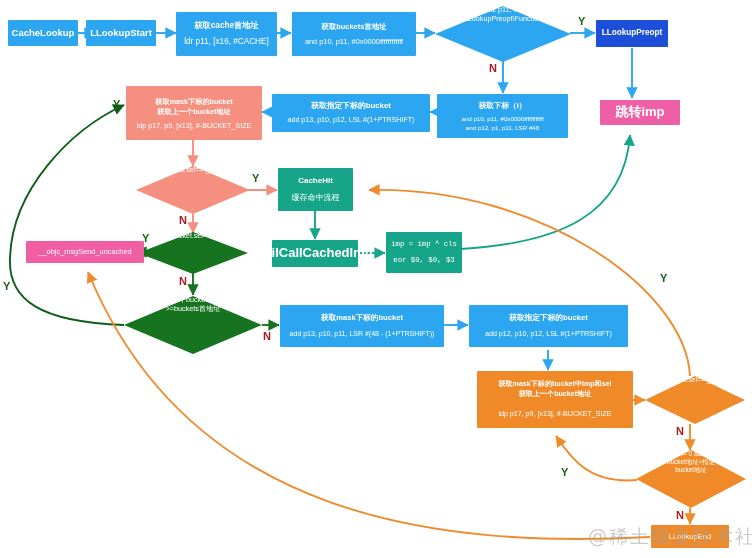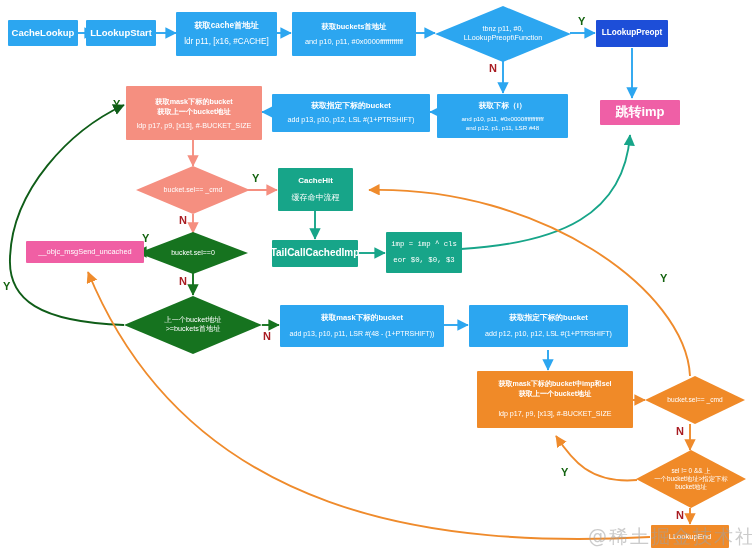--- a/index.html
+++ b/index.html
@@ -47,21 +47,20 @@
   }
   .node .sub {
     white-space: nowrap;
     font-weight: 600;
   }
   
   .diamond {
     background: transparent !important;
     position: absolute;
     display: flex;
-    align-items: center;
     justify-content: center;
     z-index: 3;
   }
   .diamond .dshape {
     position: absolute;
     left: 0; top: 0;
     width: 100%;
     height: 100%;
     clip-path: polygon(50% 0%, 100% 50%, 50% 100%, 0% 50%);
     z-index: 0;
@@ -238,21 +237,21 @@
     <span class="dtext" style="font-size:7px;">
       <span>bucket.sel== _cmd</span>
     </span>
   </div>
 
   <div class="node rect" style="left:278px;top:168px;width:75px;height:43px;background:#17a589;font-size:8px;gap:7px;">
     <span class="title">CacheHit</span>
     <span class="sub" style="font-weight:400;">缓存命中流程</span>
   </div>
 
-  <div class="node rect" style="left:272px;top:240px;width:86px;height:27px;background:#17a589;font-size:10px;">
+  <div class="node rect" style="left:272px;top:240px;width:86px;height:27px;background:#17a589;font-size:13px;">
     <span class="title">TailCallCachedImp</span>
   </div>
 
   <div class="node rect" style="left:386px;top:232px;width:76px;height:41px;background:#17a589;font-size:7.3px;gap:6px;font-family:Liberation Mono, monospace;">
     <span class="title" style="font-weight:400;">imp = imp ^ cls</span>
     <span class="code">eor $0, $0, $3</span>
   </div>
 
   <div class="diamond" style="left:138px;top:232px;width:110px;height:42px;">
     <span class="dshape" style="background:#16731f;"></span>

